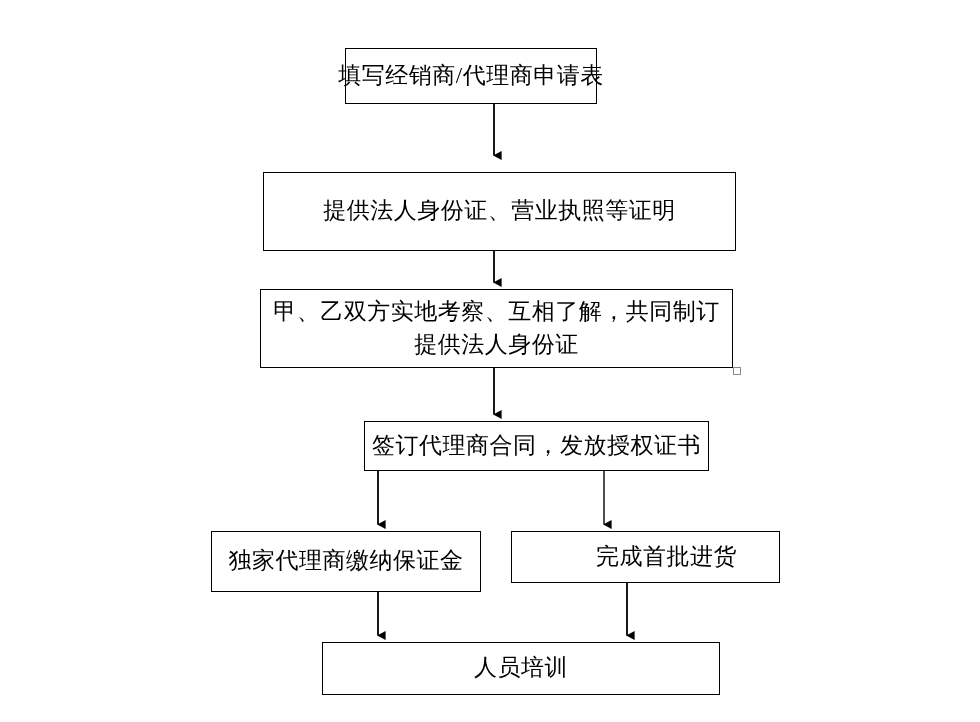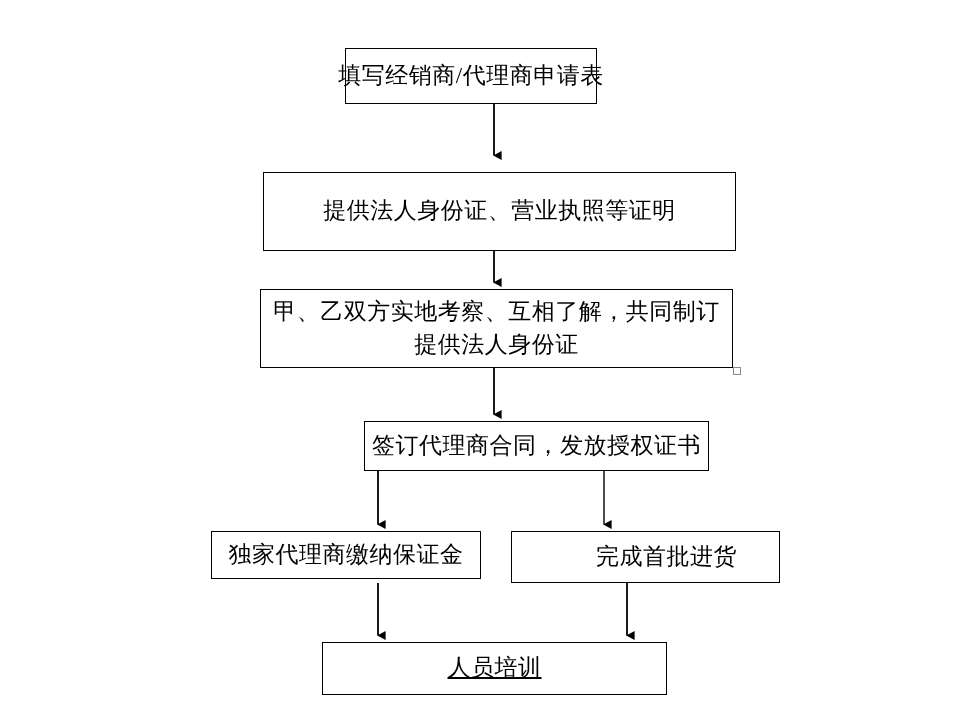--- a/index.html
+++ b/index.html
@@ -88,25 +88,25 @@
     <span class="ln">甲、乙双方实地考察、互相了解，共同制订</span>
     <span class="ln">提供法人身份证</span>
   </div>
 
   <div class="handle" style="left:733px; top:367px;"></div>
 
   <div class="node" style="left:320px; top:421px; width:345px; height:50px;margin-left:44px;">
     <span class="ln">签订代理商合同，发放授权证书</span>
   </div>
 
-  <div class="node" style="left:211px; top:531px; width:270px; height:48px;">
+  <div class="node" style="left:211px; top:531px; width:270px; height:61px;">
     <span class="ln">独家代理商缴纳保证金</span>
   </div>
 
   <div class="node" style="left:511px; top:531px; width:269px; height:52px;padding-left:42px;">
     <span class="ln">完成首批进货</span>
   </div>
 
-  <div class="node" style="left:322px; top:642px; width:345px; height:53px;text-decoration:underline;">
+  <div class="node" style="left:322px; top:642px; width:398px; height:53px;">
     <span class="ln">人员培训</span>
   </div>
 
 </div>
 
 </body></html>

